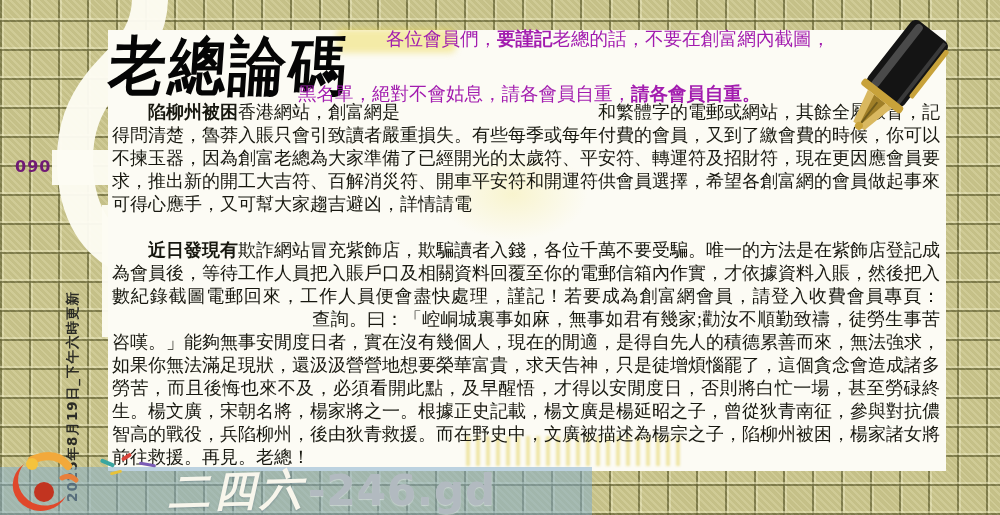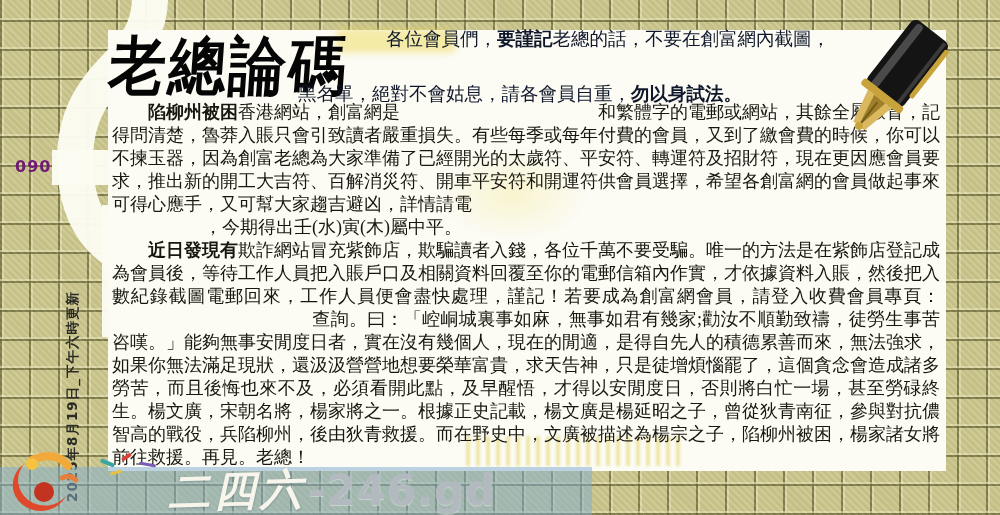--- a/index.html
+++ b/index.html
@@ -29,21 +29,21 @@
     font-family:"DejaVu Sans",sans-serif;font-size:13.5px;font-weight:bold;color:#2b2b25;
     letter-spacing:1px;
   }
   .page-title{
     position:absolute;left:112px;top:24px;z-index:4;
     font-size:57px;font-weight:900;color:#050505;letter-spacing:3px;
     transform:skewX(-4deg) scaleY(1.12);transform-origin:0 0;
   }
   .notice{
     position:absolute;left:298px;top:26px;width:566px;z-index:4;
-    font-size:18.5px;line-height:27.5px;color:#0f172a;
+    font-size:18.5px;line-height:27.5px;color:#a21caf;
     text-align:justify;word-break:break-all;
   }
   .notice .indent{display:inline-block;width:88px;}
   .body-text{
     position:absolute;left:112px;top:101px;width:828px;z-index:4;
     font-size:18px;line-height:23px;color:#17170f;
     text-align:justify;text-justify:inter-ideograph;word-break:break-all;
   }
   .b{font-weight:900;}
   .gap{display:inline-block;height:2px;}
@@ -103,26 +103,26 @@
 
 <div class="ghost ghost-notice"></div>
 <div class="ghost ghost-mid"></div>
 <div class="ghost ghost-bottom"></div>
 
 <div class="page-title">老總論碼</div>
 
 <div class="notice">
   <span class="indent"></span><span>各位會員們，</span><span class="b">要謹記</span><span>老總的話，不要在創富網內截圖，</span><br>
   <br>
-  <span>黑名單，絕對不會姑息，請各會員自重，</span><span class="b">勿以身試法。</span>
+  <span>黑名單，絕對不會姑息，請各會員自重，</span><span class="b">請各會員自重。</span>
 </div>
 
 <div class="body-text">
   <span class="gap gap-ind"></span><span class="b">陷柳州被困</span><span>香港網站，創富網是</span><span class="gap gap-mail"></span><span>和繁體字的電郵或網站，其餘全屬假冒，記得問清楚，魯莽入賬只會引致讀者嚴重損失。有些每季或每年付費的會員，又到了繳會費的時候，你可以不揀玉器，因為創富老總為大家準備了已經開光的太歲符、平安符、轉運符及招財符，現在更因應會員要求，推出新的開工大吉符、百解消災符、開車平安符和開運符供會員選擇，希望各創富網的會員做起事來可得心應手，又可幫大家趨吉避凶，詳情請電</span><br>
-  <span class="gap gap-res"></span><span>，今期得出壬(水)寅(木)屬中平。</span><br>
+  <span class="gap gap-res"></span><br>
   <span class="gap gap-ind"></span><span class="b">近日發現有</span><span>欺詐網站冒充紫飾店，欺騙讀者入錢，各位千萬不要受騙。唯一的方法是在紫飾店登記成為會員後，等待工作人員把入賬戶口及相關資料回覆至你的電郵信箱內作實，才依據資料入賬，然後把入數紀錄截圖電郵回來，工作人員便會盡快處理，謹記！若要成為創富網會員，請登入收費會員專頁：</span><span class="gap gap-page"></span><span>查詢。曰：「崆峒城裏事如麻，無事如君有幾家;勸汝不順勤致禱，徒勞生事苦咨嘆。」能夠無事安閒度日者，實在沒有幾個人，現在的閒適，是得自先人的積德累善而來，無法強求，如果你無法滿足現狀，還汲汲營營地想要榮華富貴，求天告神，只是徒增煩惱罷了，這個貪念會造成諸多勞苦，而且後悔也來不及，必須看開此點，及早醒悟，才得以安閒度日，否則將白忙一場，甚至勞碌終生。楊文廣，宋朝名將，楊家將之一。根據正史記載，楊文廣是楊延昭之子，曾從狄青南征，參與對抗儂智高的戰役，兵陷柳州，後由狄青救援。而在野史中，文廣被描述為楊宗之子，陷柳州被困，楊家諸女將前往救援。再見。老總！</span>
 </div>
 
 <svg class="pen" width="135" height="130" viewBox="0 0 135 130">
   <g transform="rotate(38 62 62)">
     <rect x="40" y="2" width="46" height="82" rx="7" fill="#141414"></rect>
     <rect x="46" y="4" width="8" height="78" rx="4" fill="#4a4a4a"></rect>
     <rect x="78" y="4" width="4" height="78" fill="#3a3a3a"></rect>
     <rect x="38" y="80" width="50" height="8" rx="3" fill="#c8a23a"></rect>
     <polygon points="48,88 78,88 70,122 56,122" fill="#d9b860"></polygon>

